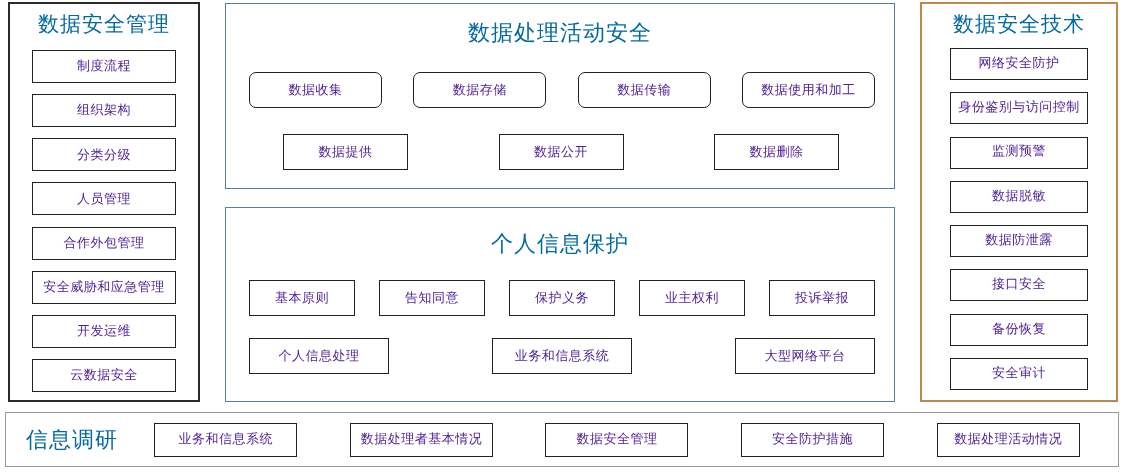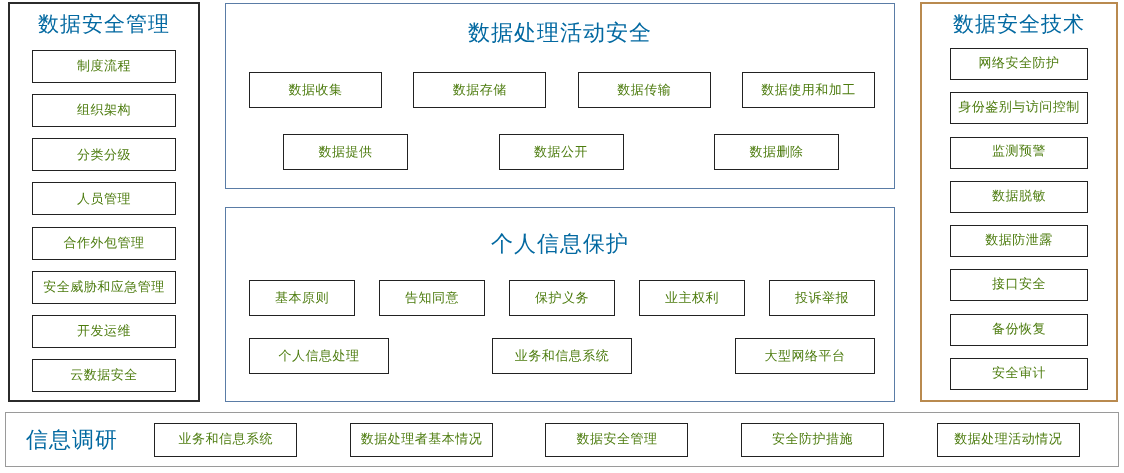--- a/index.html
+++ b/index.html
@@ -45,21 +45,21 @@
 
   
   .node {
     box-sizing: border-box;
     border: 1.5px solid #222222;
     background: #ffffff;
     display: flex;
     align-items: center;
     justify-content: center;
     font-size: 13px;
-    color: #4d7c0f;
+    color: #4c1d95;
     letter-spacing: 0.5px;
     text-align: center;
     line-height: 1.1;
     white-space: nowrap;
   }
 
   
   #left-panel {
     left: 8px;
     top: 2px;
@@ -107,21 +107,21 @@
   #center-bottom .panel-title { margin-top: 25px; }
 
   .node-row {
     position: absolute;
     display: flex;
     align-items: center;
   }
 
   
   #dp-row-1 { left: 23px; top: 68px; width: 626px; justify-content: space-between; }
-  #dp-row-1 .node { width: 133px; height: 36px; }
+  #dp-row-1 .node { width: 133px; height: 36px; border-radius: 7px; }
   #dp-row-2 { left: 57px; top: 130px; width: 556px; justify-content: space-between; }
   #dp-row-2 .node { width: 125px; height: 36px; }
 
   
   #pi-row-1 { left: 23px; top: 72px; width: 626px; justify-content: space-between; align-items: flex-end; }
   #pi-row-1 .node { width: 106px; height: 36px; }
   #pi-row-2 { left: 23px; top: 130px; width: 626px; justify-content: space-between; }
   #pi-row-2 .node { width: 140px; height: 36px; }
 
   

